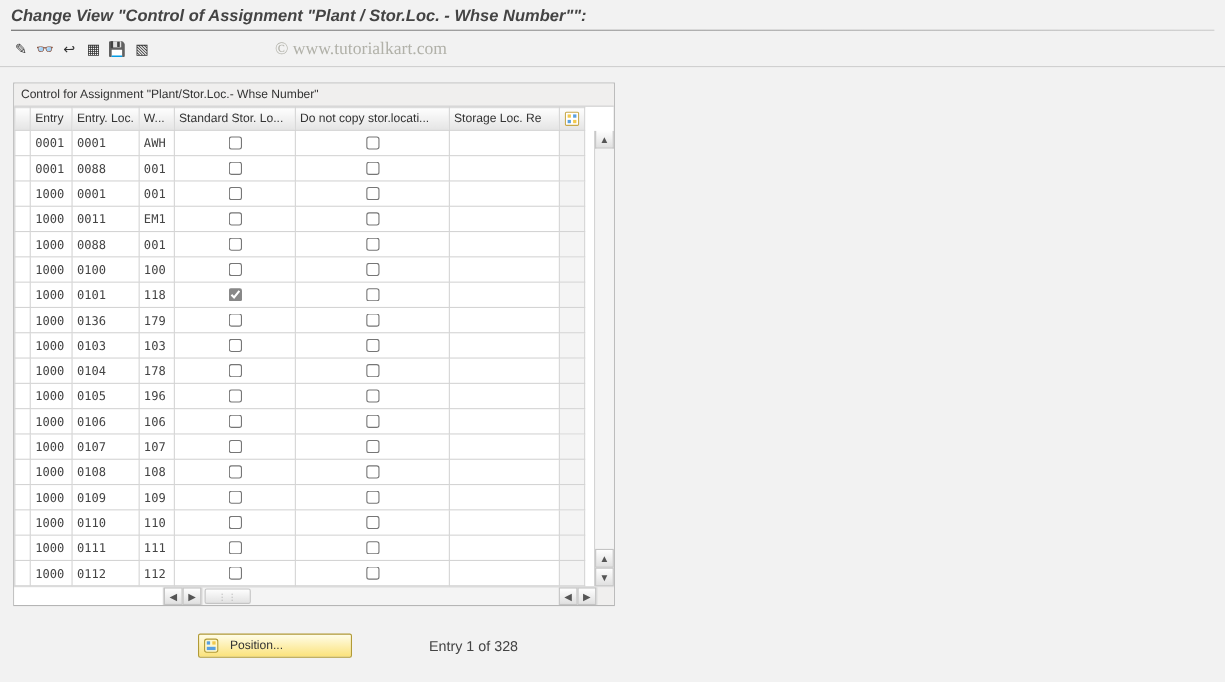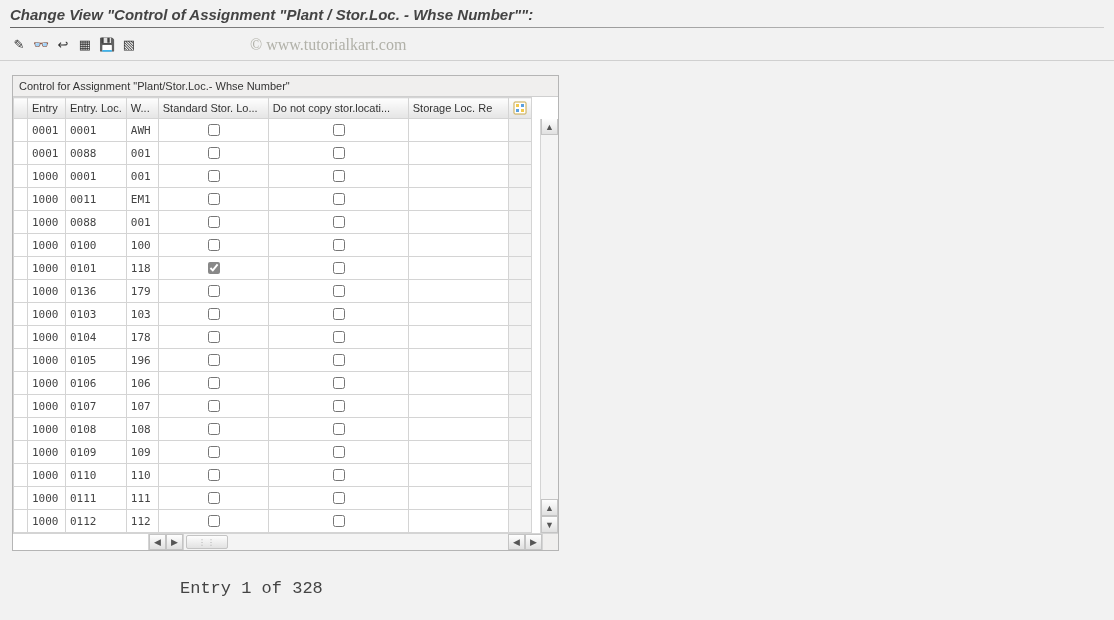--- a/index.html
+++ b/index.html
@@ -165,23 +165,22 @@
     font-size: 11px;
     color: #333;
     gap: 10px;
     min-width: 120px;
   }
   .btn-position .pos-icon {
     width: 14px; height: 14px;
     display: inline-flex; align-items: center; justify-content: center;
   }
   .entry-label {
-    font-size: 17px;
+    font-size: 13px;
     color: #444;
-    font-family: Liberation Mono, monospace;
   }
   
   .watermark {
     position: absolute;
     top: 36px; left: 250px;
     font-size: 16px;
     color: rgba(160,160,150,0.8);
     font-family: Georgia, 'Times New Roman', serif;
     pointer-events: none;
     z-index: 50;
@@ -451,14 +450,25 @@
     </div>
     <div class="right-group">
       <div class="arrow">◀</div>
       <div class="arrow">▶</div>
     </div>
     <div class="resize"></div>
   </div>
 </div>
 
 <div class="footer-area">
+  <div class="btn-position">
+    <span class="pos-icon">
+      <svg width="14" height="14" viewBox="0 0 14 14">
+        <rect x="1" y="1" width="12" height="12" rx="2" fill="#fff8cc" stroke="#b19a36"></rect>
+        <rect x="3" y="3" width="3" height="3" fill="#5aa0e0"></rect>
+        <rect x="8" y="3" width="3" height="3" fill="#f2c94c"></rect>
+        <rect x="3" y="8" width="8" height="3" fill="#5aa0e0"></rect>
+      </svg>
+    </span>
+    <span>Position...</span>
+  </div>
   <div class="entry-label">Entry 1 of 328</div>
 </div>
 
 </body></html>

